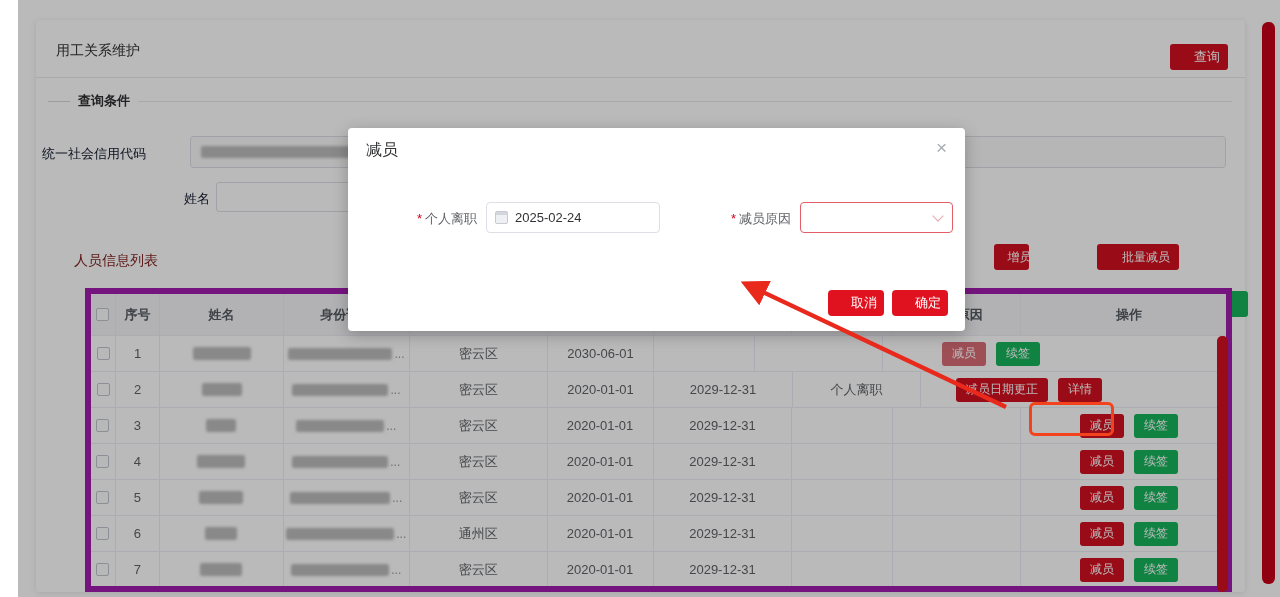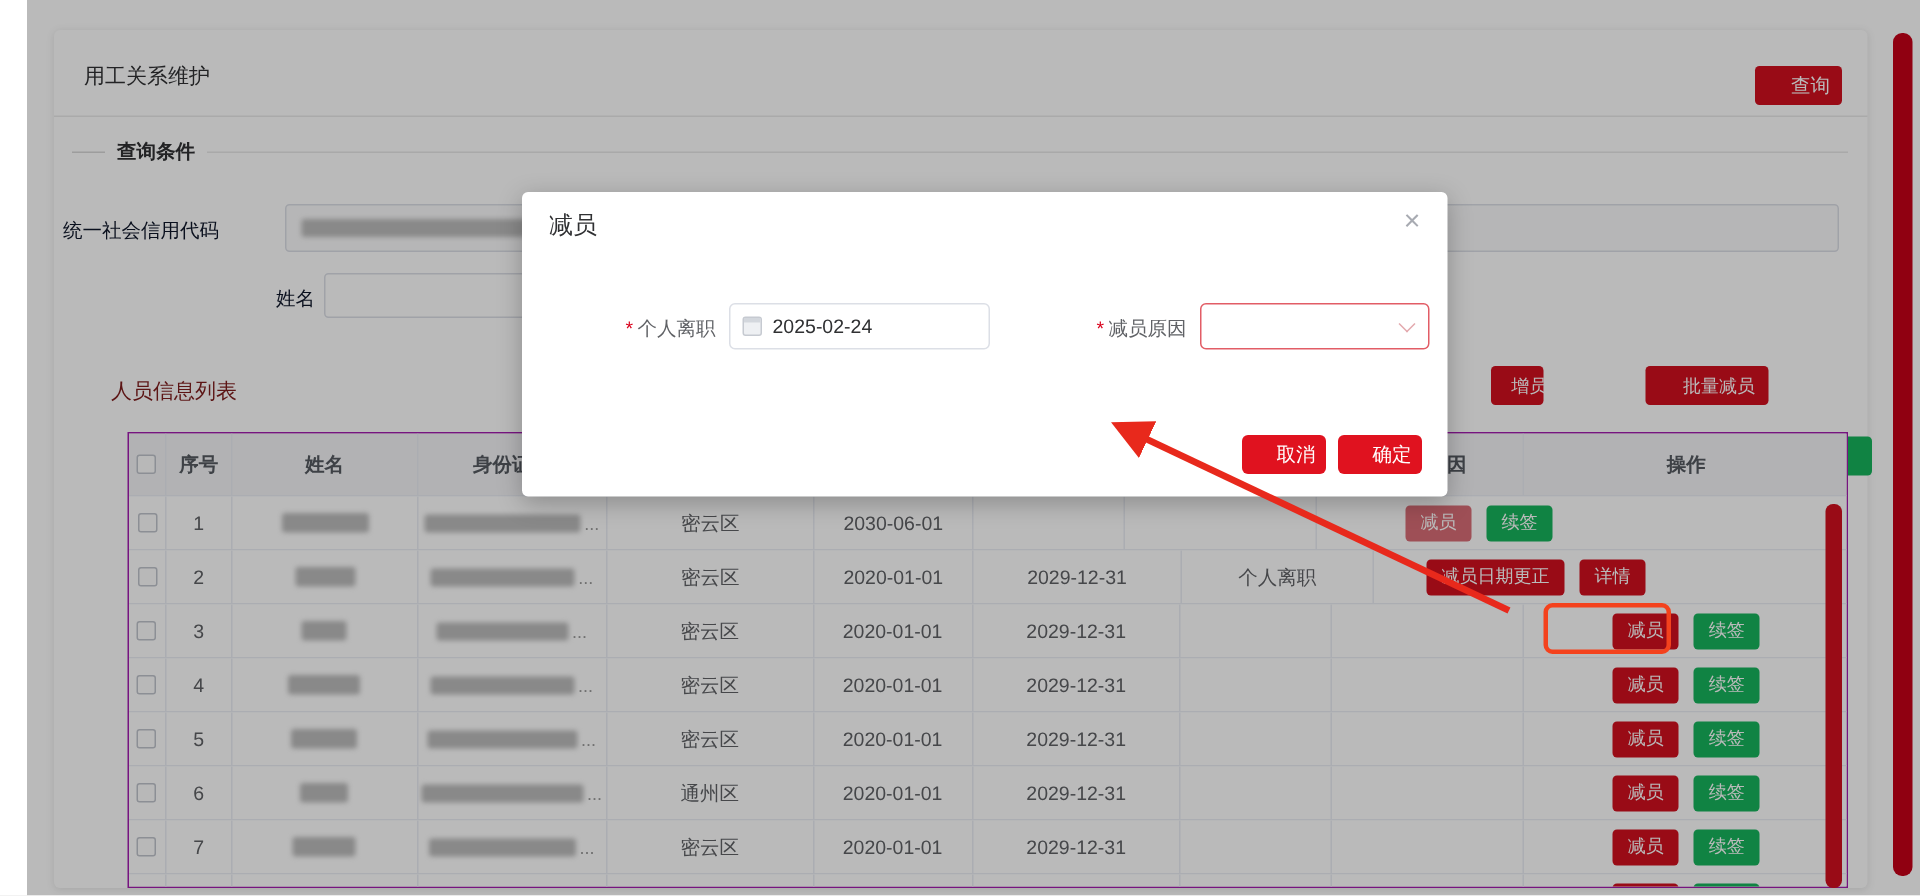--- a/index.html
+++ b/index.html
@@ -35,21 +35,21 @@
   .blur-block{background:#bcbcbc;border-radius:2px;filter:blur(1.6px);}
   #credit-blur{width:150px;height:12px;}
 
   
   #list-title{left:74px;top:252px;font-size:14px;font-weight:normal;color:#7f1d1d;z-index:2;}
   #add-btn{left:994px;top:244px;width:35px;height:26px;z-index:2;}
   #batch-remove-btn{left:1058px;top:244px;width:82px;height:26px;z-index:2;margin-left:39px;}
   #batch-renew-btn{left:1148px;top:244px;width:100px;height:26px;z-index:2;margin-top:47px;}
 
   
-  #table{left:85px;top:288px;width:1147px;height:304px;border:1px solid #a21caf;overflow:hidden;z-index:2;background:#fff;}
+  #table{left:85px;top:288px;width:1147px;height:304px;border:6px solid #a21caf;overflow:hidden;z-index:2;background:#fff;}
   .trow{display:flex;width:1146px;border-bottom:1px solid #ebeef5;}
   #thead{height:42px;background:#f4f5f7;}
   .trow.body{height:36px;background:#ffffff;}
   .cell{display:flex;align-items:center;justify-content:center;font-size:13px;color:#606266;
         border-right:1px solid #ebeef5;overflow:hidden;}
   .cell:last-child{border-right:none;}
   #thead .cell{color:#555a61;font-weight:bold;}
   .c0{width:25px;}.c1{width:44px;}.c2{width:124px;}.c3{width:126px;}.c4{width:138px;}
   .c5{width:106px;}.c6{width:139px;}.c7{width:101px;}.c8{width:128px;}.c9{width:216px;border-right:none;}
   .checkbox{width:13px;height:13px;border:1px solid #c0c4cc;border-radius:2px;background:#fdfdfd;}

